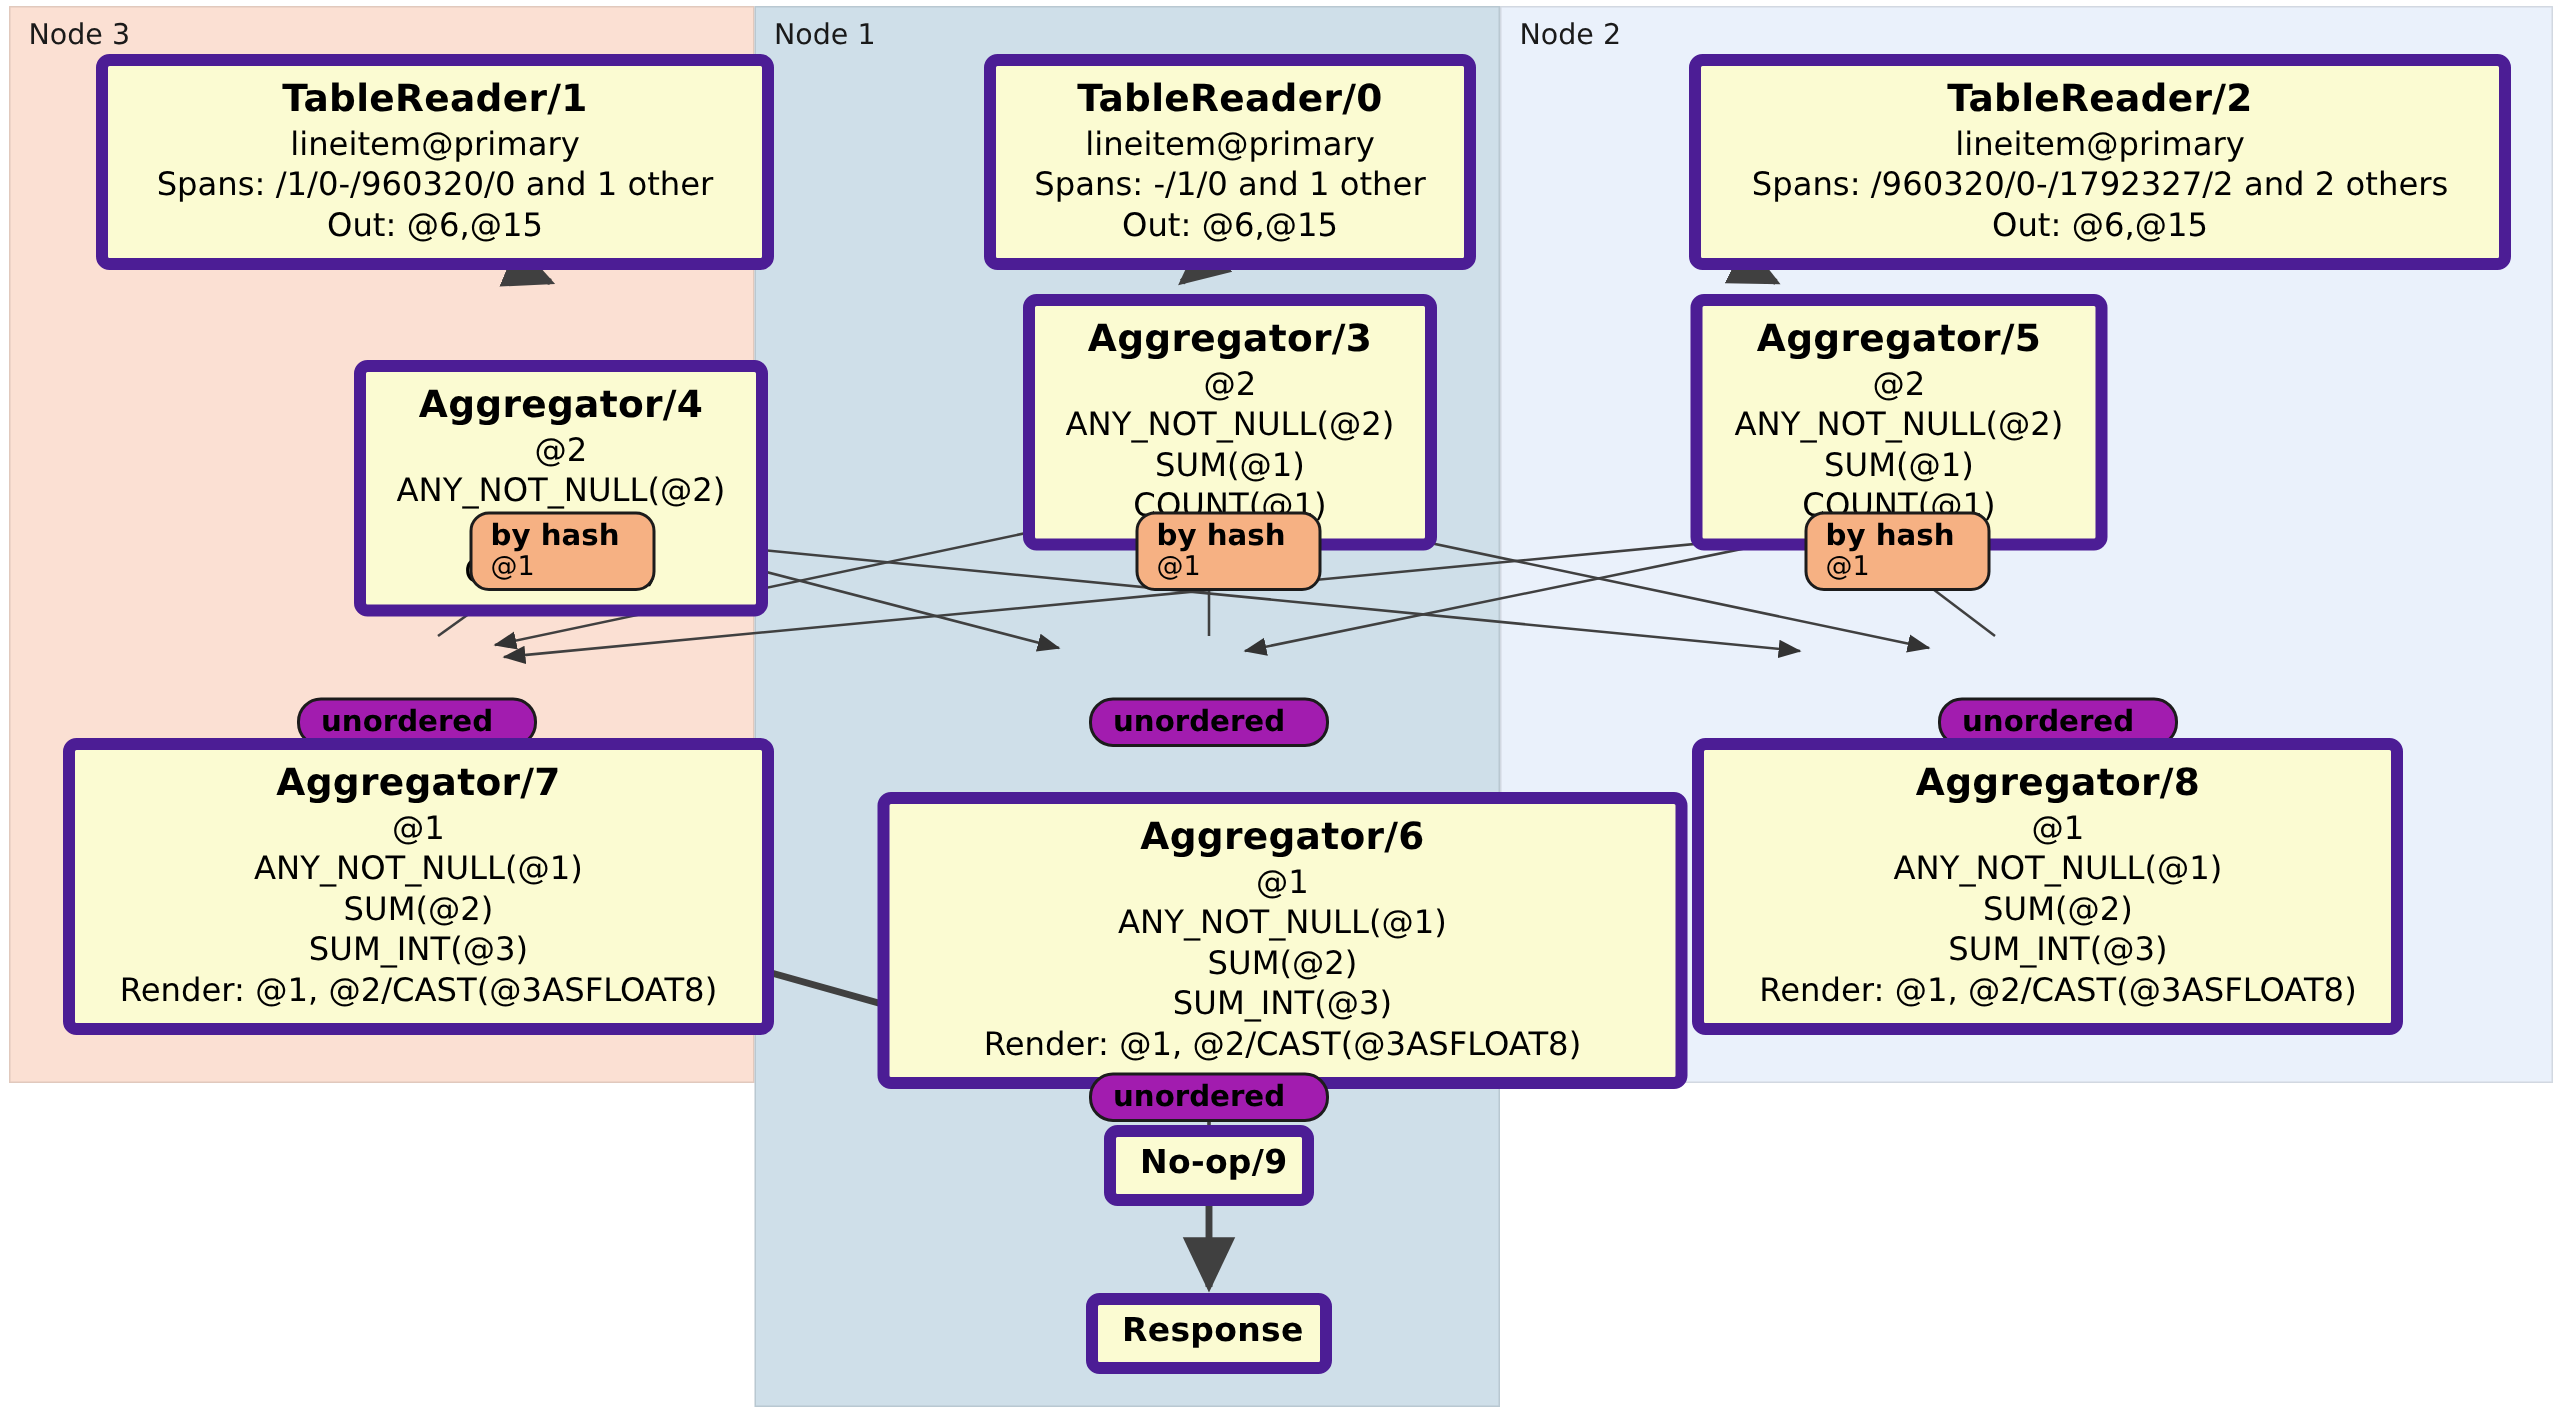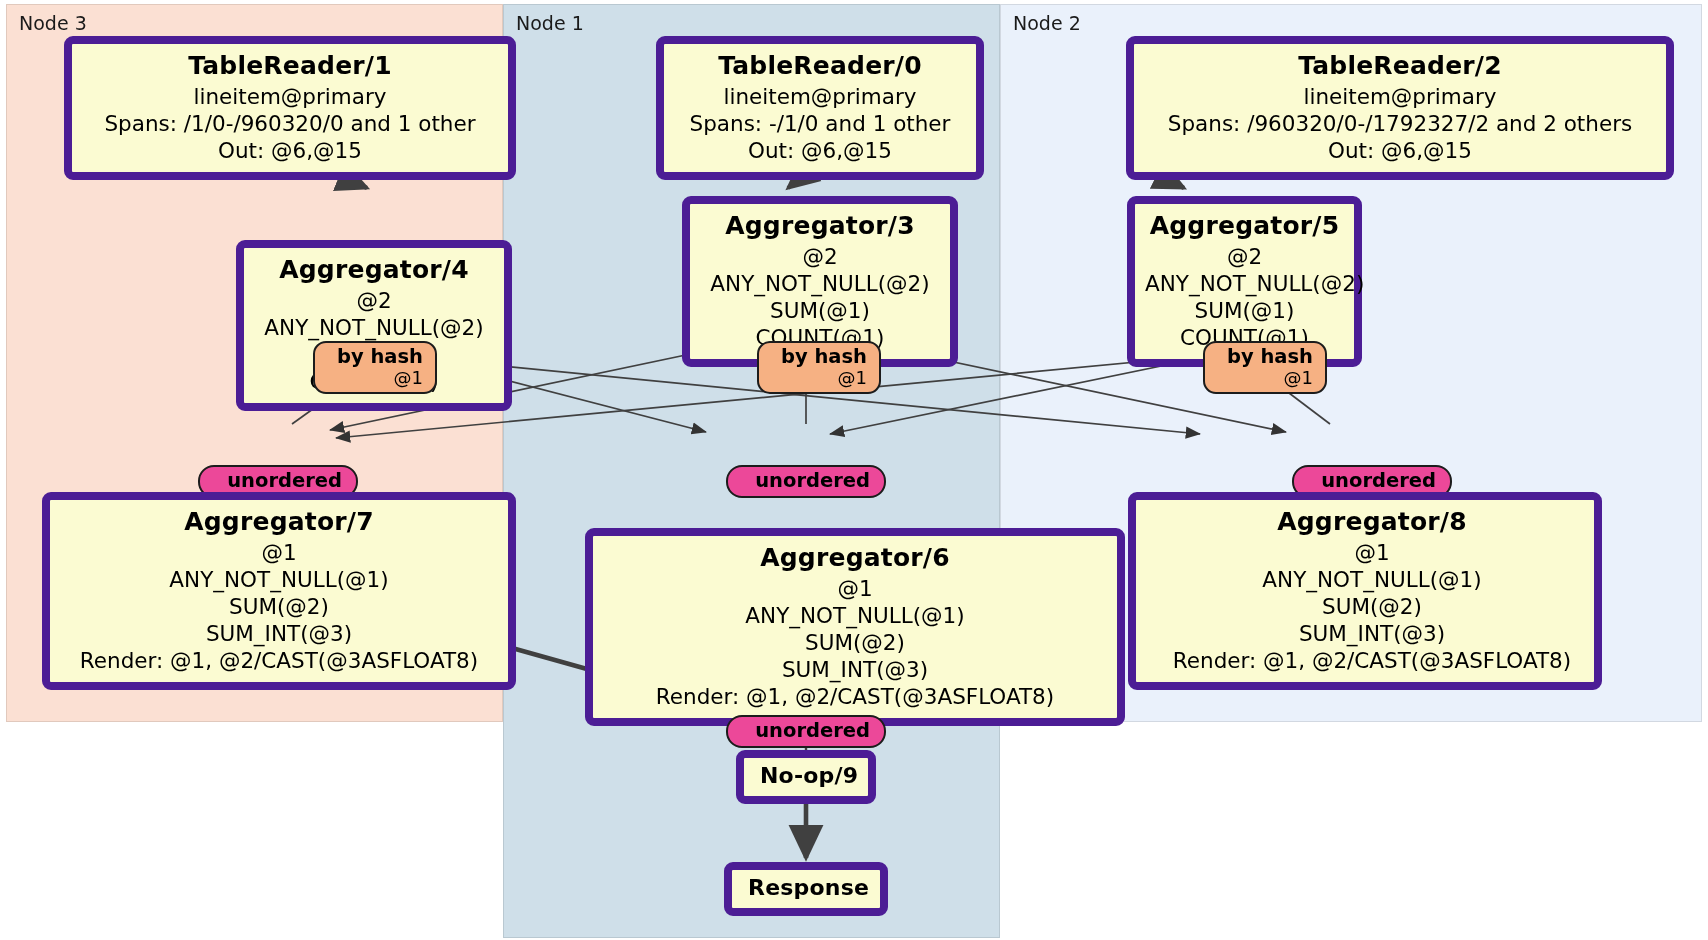--- a/index.html
+++ b/index.html
@@ -61,35 +61,35 @@
     font-size: 25px;
     letter-spacing: 0.2px;
     margin-bottom: 1px;
     white-space: nowrap;
   }
   .proc .pline { white-space: nowrap; font-size: 21.5px; }
 
   
   .pill {
     position: absolute;
-    text-align: right;
+    text-align: left;
     border: 2px solid #1c1c1c;
     color: #000;
     line-height: 1.12;
     padding: 3px 12px 4px 12px;
   }
   .pill .pill-title { font-weight: bold; font-size: 19.5px; white-space: nowrap; }
   .pill .pill-sub   { font-size: 18px; white-space: nowrap; }
 
   .pill.hash {
     background: #f6b183;
     border-radius: 13px;
   }
   .pill.sync {
-    background: #ec4899;
+    background: #a21caf;
     border-radius: 16px;
     padding: 3px 14px 4px 14px;
   }
 
   
   .proc.small { padding: 4px 16px 6px 16px; }
   .proc.small .ptitle { font-size: 22px; margin: 0; }
 </style>
 </head>
 <body>
@@ -178,21 +178,21 @@
   </div>
 
   <div class="proc" style="left:682px; top:196px; width:276px;">
     <div class="ptitle">Aggregator/3</div>
     <div class="pline">@2</div>
     <div class="pline">ANY_NOT_NULL(@2)</div>
     <div class="pline">SUM(@1)</div>
     <div class="pline">COUNT(@1)</div>
   </div>
 
-  <div class="proc" style="left:1127px; top:196px; width:235px;">
+  <div class="proc" style="left:1127px; top:196px; width:278px;">
     <div class="ptitle">Aggregator/5</div>
     <div class="pline">@2</div>
     <div class="pline">ANY_NOT_NULL(@2)</div>
     <div class="pline">SUM(@1)</div>
     <div class="pline">COUNT(@1)</div>
   </div>
 
   <div class="pill hash" style="left:313px; top:341px; width:124px;">
     <div class="pill-title">by hash</div>
     <div class="pill-sub">@1</div>

